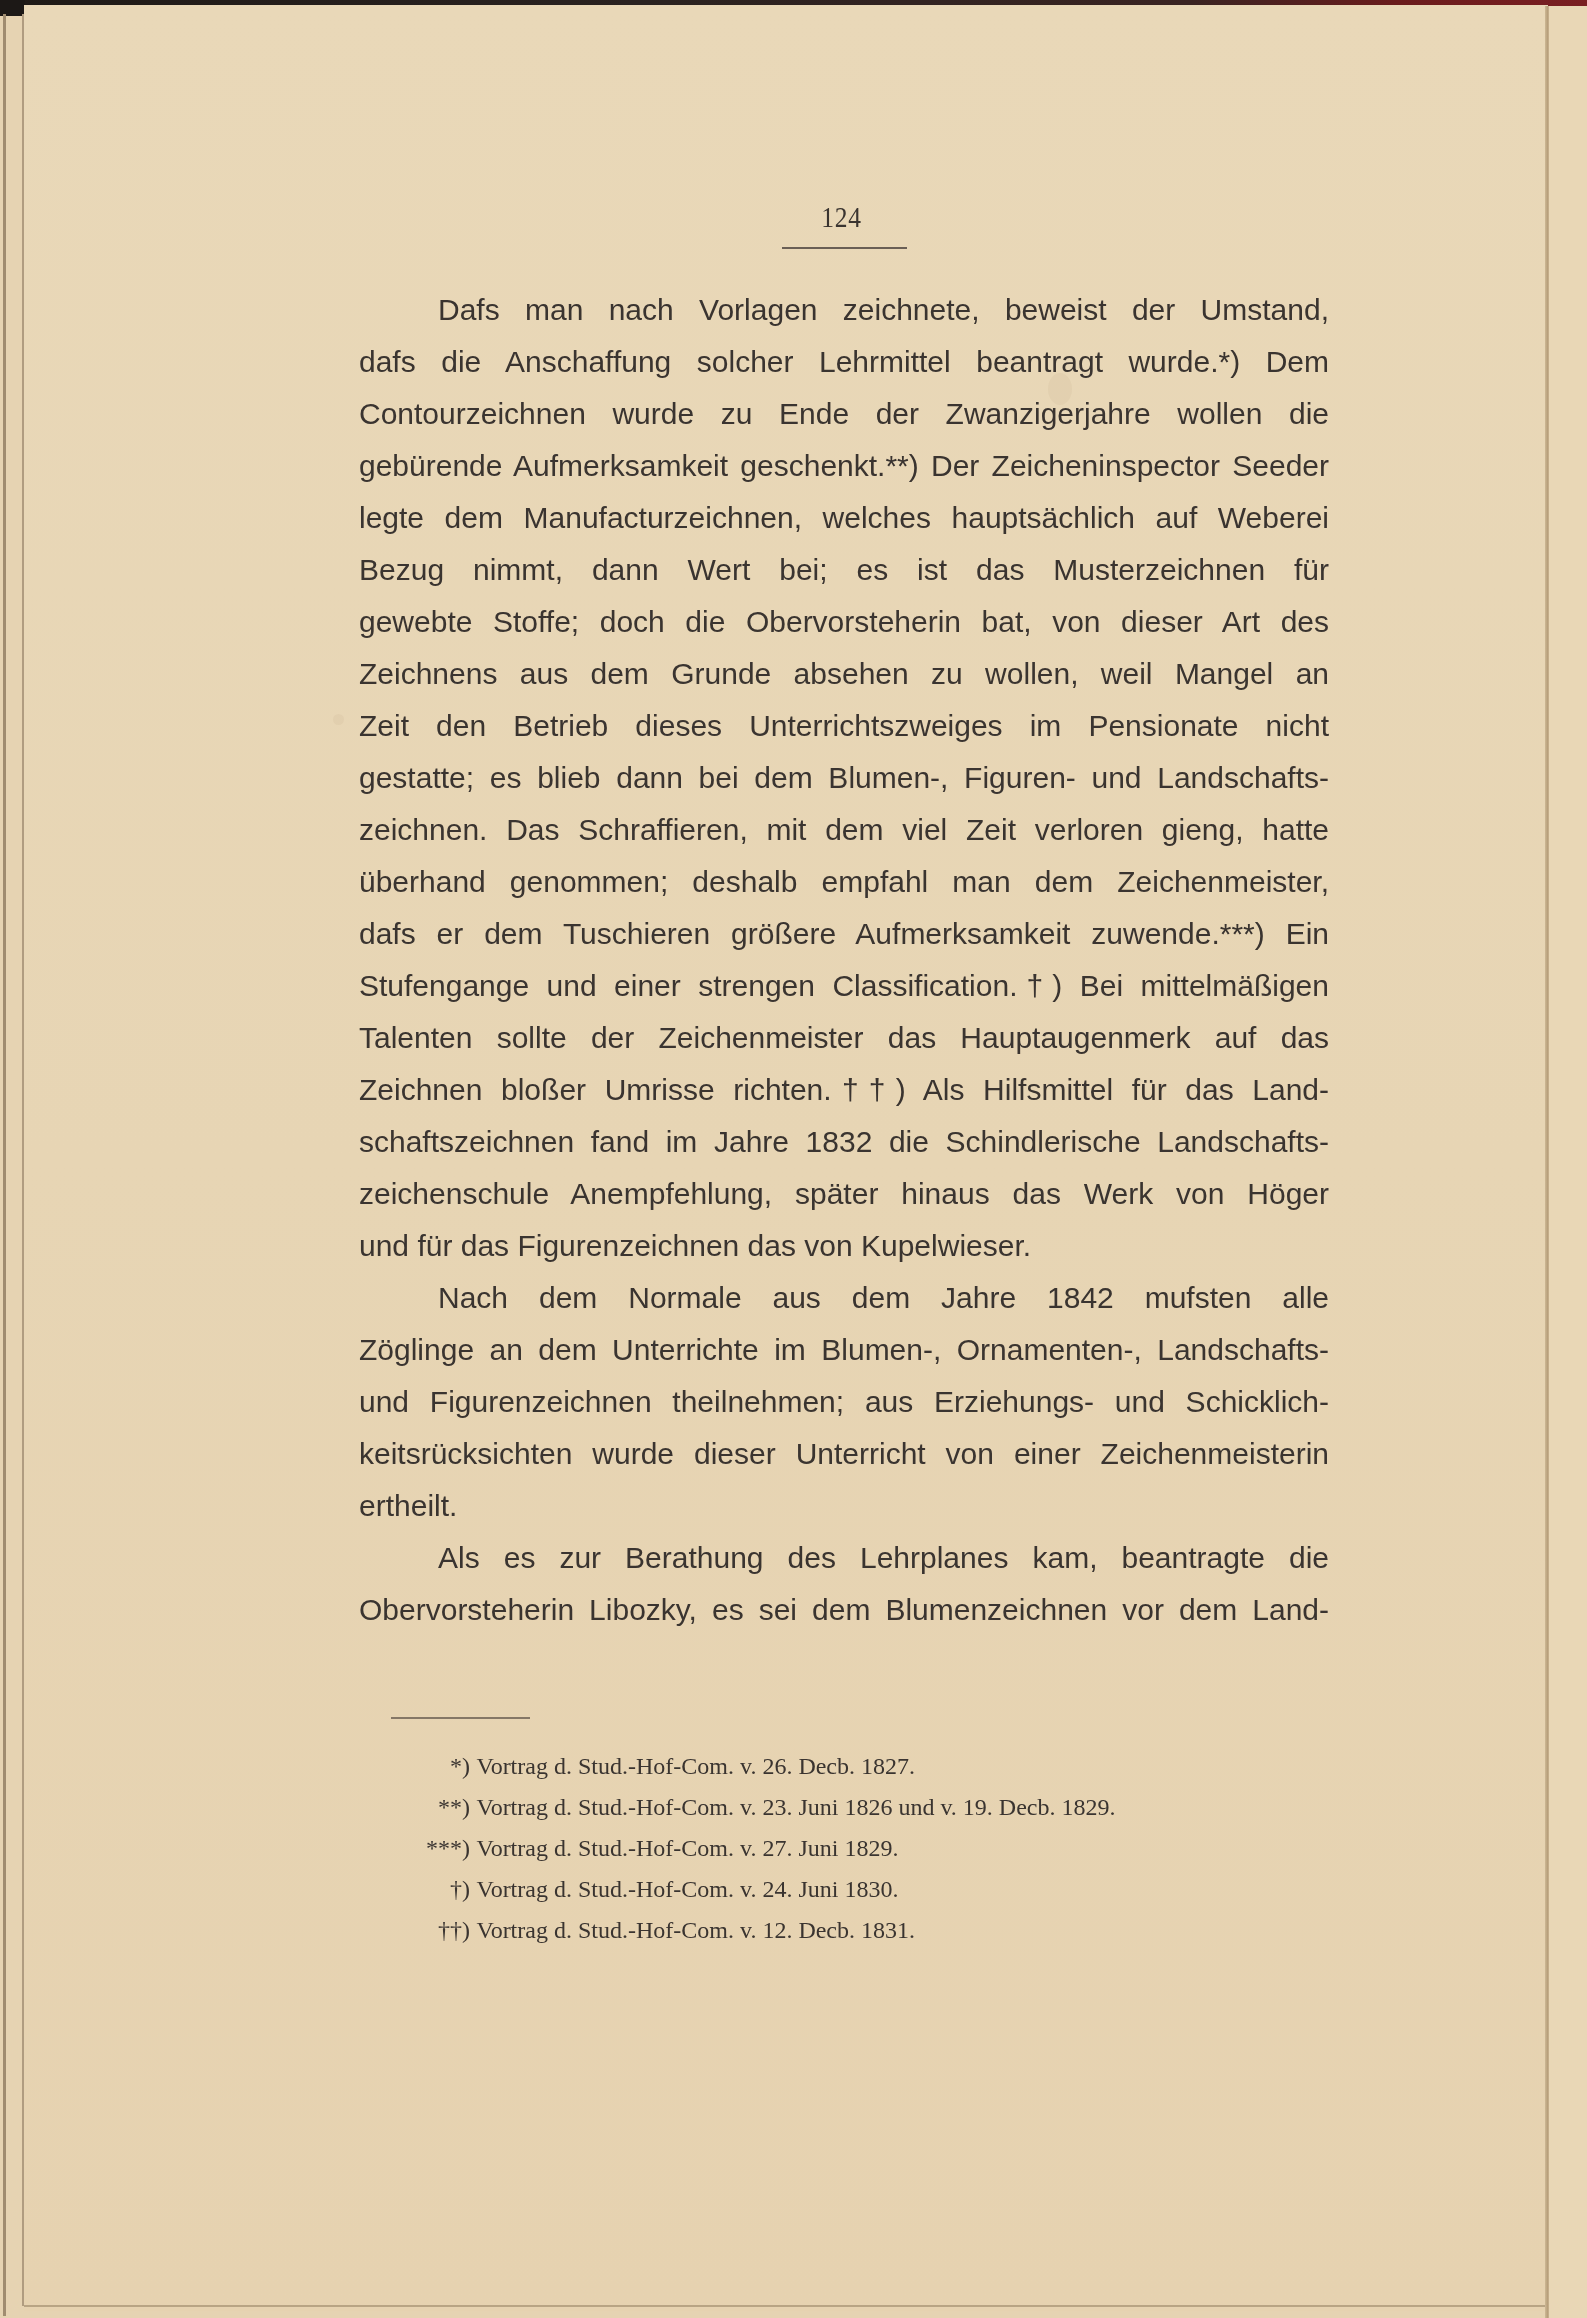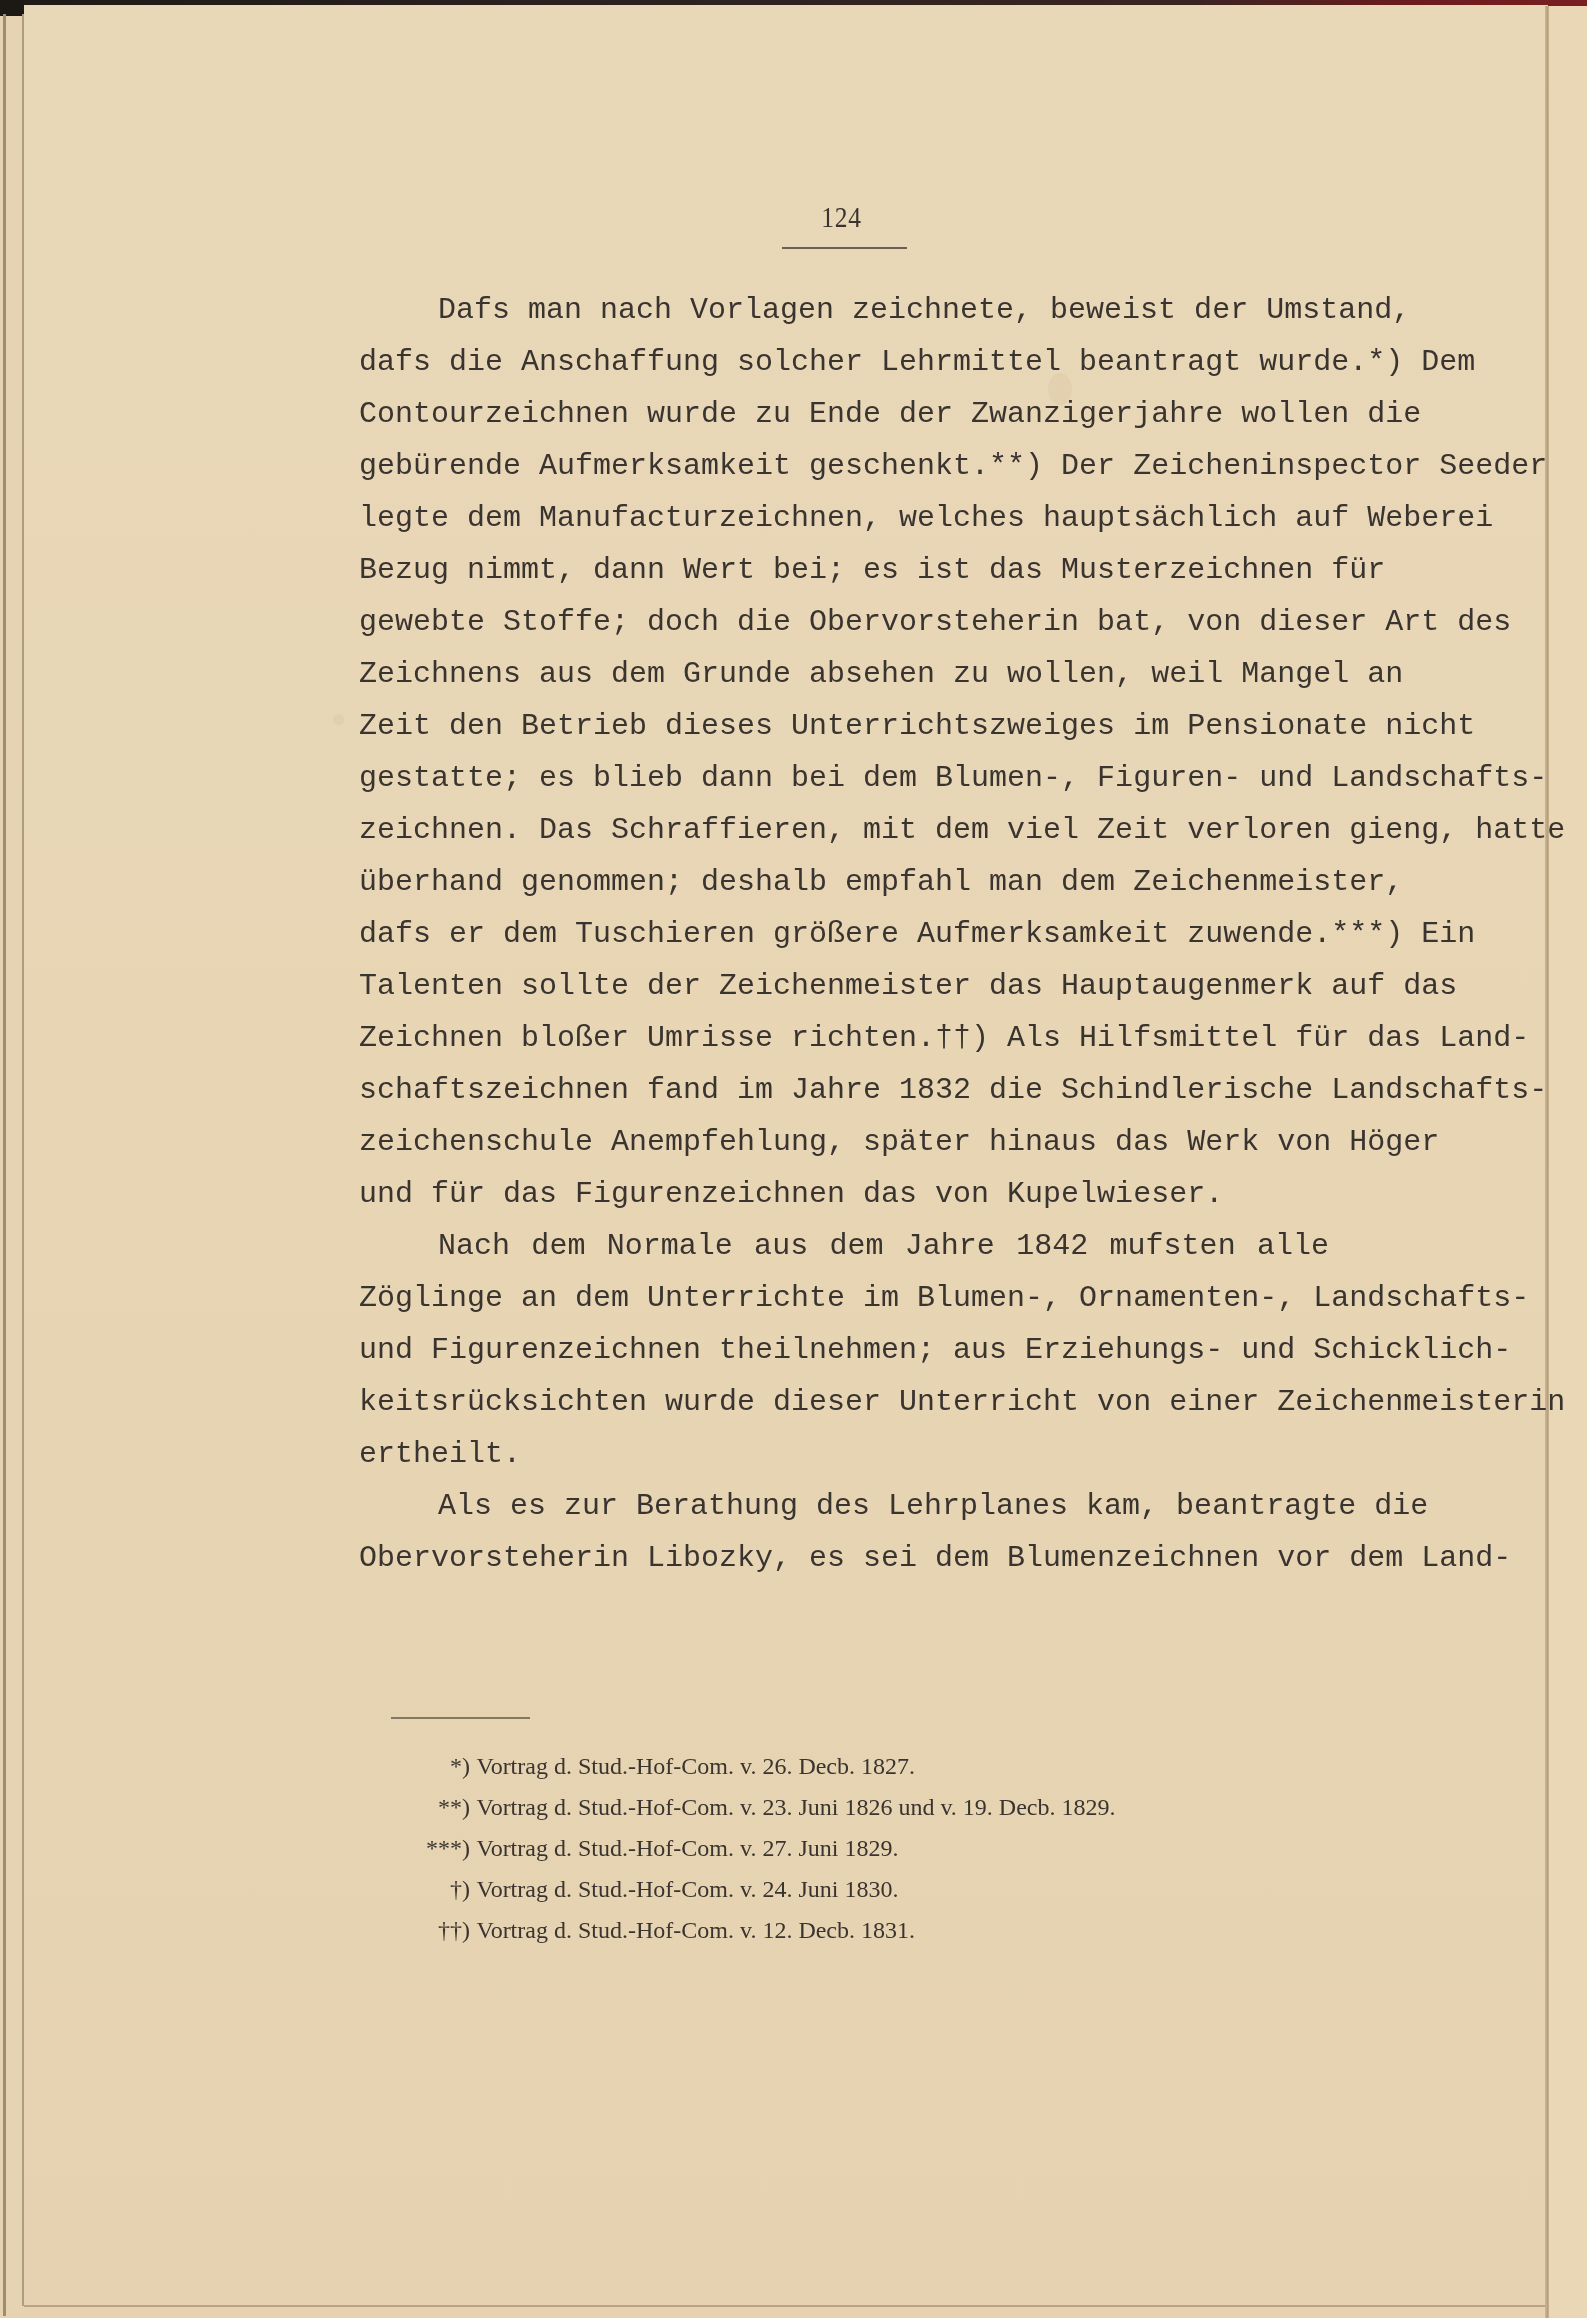--- a/index.html
+++ b/index.html
@@ -79,21 +79,21 @@
       left: 782px; top: 247px;
       width: 125px; height: 1.6px;
       background: #6a5f55;
     }
     .body-text {
       position: absolute;
       left: 359px; top: 284px;
       width: 970px;
       font-size: 30px;
       line-height: 52px;
-      font-family: Liberation Mono, monospace;
+      font-family: Liberation Sans, sans-serif;
       color: #3a3430;
     }
     .line {
       display: block;
       white-space: nowrap;
       text-align: justify;
       text-align-last: justify;
       height: 52px;
       transform-origin: left center;
     }
@@ -163,20 +163,21 @@
   <span class="line">gebürende Aufmerksamkeit geschenkt.**) Der Zeicheninspector Seeder</span>
   <span class="line">legte dem Manufacturzeichnen, welches hauptsächlich auf Weberei</span>
   <span class="line">Bezug nimmt, dann Wert bei; es ist das Musterzeichnen für</span>
   <span class="line">gewebte Stoffe; doch die Obervorsteherin bat, von dieser Art des</span>
   <span class="line">Zeichnens aus dem Grunde absehen zu wollen, weil Mangel an</span>
   <span class="line">Zeit den Betrieb dieses Unterrichtszweiges im Pensionate nicht</span>
   <span class="line">gestatte; es blieb dann bei dem Blumen-, Figuren- und Landschafts-</span>
   <span class="line">zeichnen. Das Schraffieren, mit dem viel Zeit verloren gieng, hatte</span>
   <span class="line">überhand genommen; deshalb empfahl man dem Zeichenmeister,</span>
   <span class="line">dafs er dem Tuschieren größere Aufmerksamkeit zuwende.***) Ein</span>
+  <span class="line">Stufengange und einer strengen Classification.†) Bei mittelmäßigen</span>
   <span class="line">Talenten sollte der Zeichenmeister das Hauptaugenmerk auf das</span>
   <span class="line">Zeichnen bloßer Umrisse richten.††) Als Hilfsmittel für das Land-</span>
   <span class="line">schaftszeichnen fand im Jahre 1832 die Schindlerische Landschafts-</span>
   <span class="line">zeichenschule Anempfehlung, später hinaus das Werk von Höger</span>
   <span class="line last">und für das Figurenzeichnen das von Kupelwieser.</span>
   <span class="line indent">Nach dem Normale aus dem Jahre 1842 mufsten alle</span>
   <span class="line">Zöglinge an dem Unterrichte im Blumen-, Ornamenten-, Landschafts-</span>
   <span class="line">und Figurenzeichnen theilnehmen; aus Erziehungs- und Schicklich-</span>
   <span class="line">keitsrücksichten wurde dieser Unterricht von einer Zeichenmeisterin</span>
   <span class="line last">ertheilt.</span>

